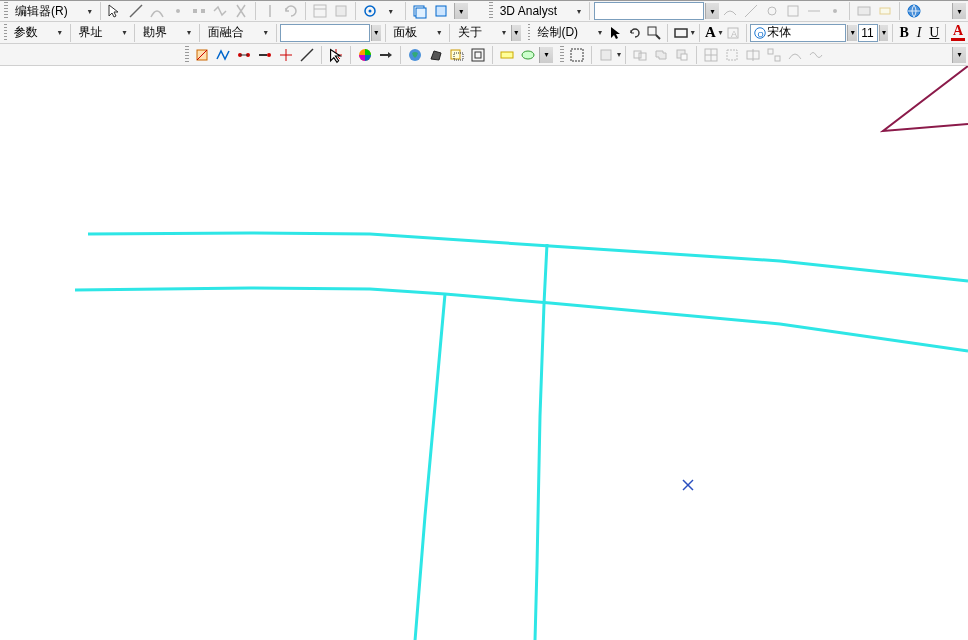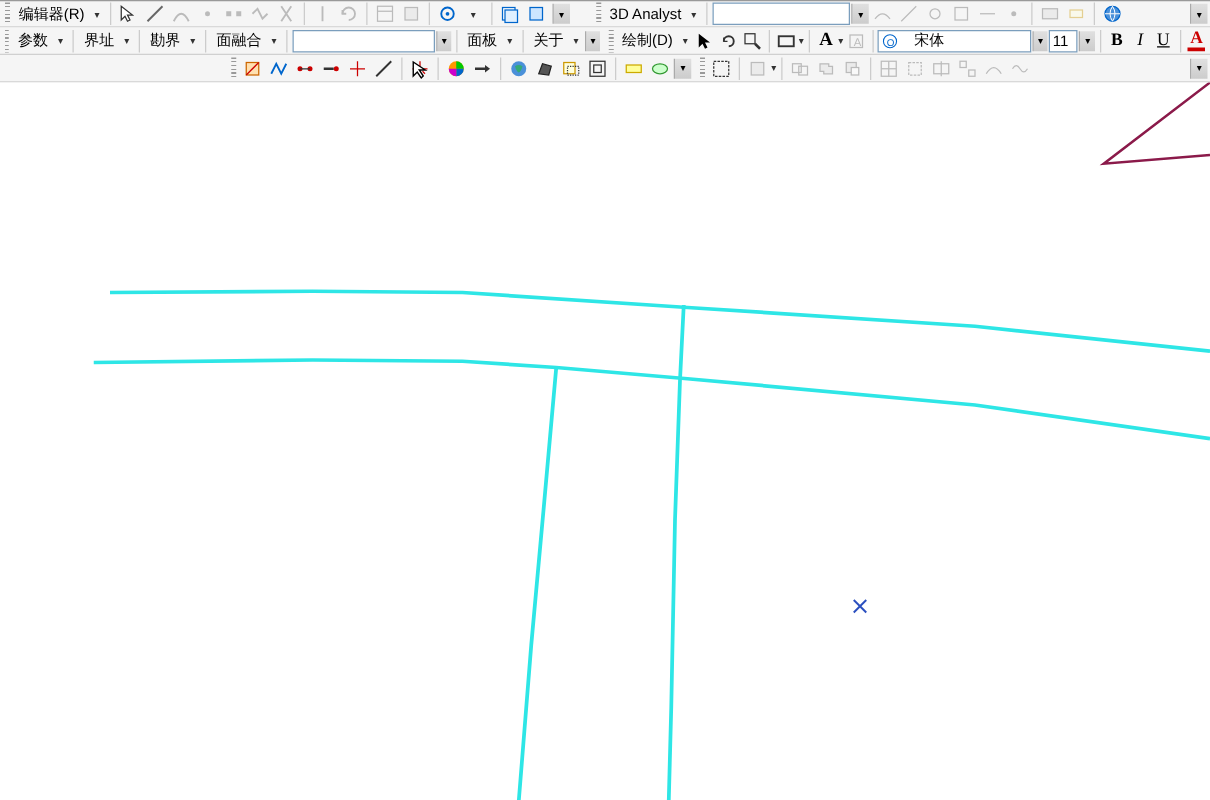--- a/index.html
+++ b/index.html
@@ -1,21 +1,21 @@
 <!DOCTYPE html>
 <html><head>
   <meta charset="utf-8">
   <style>
     * { margin: 0; padding: 0; box-sizing: border-box; }
     body { font-family: "Microsoft YaHei", SimSun, sans-serif; font-size: 12px; background: #fff; overflow: hidden; width: 968px; height: 640px; }
     .toolbar-row { display: flex; align-items: center; background: #f5f5f5; border-bottom: 1px solid #d0d0d0; height: 22px; padding: 0 2px; gap: 1px; }
     .toolbar-row.row1 { border-top: 1px solid #999; }
     .sep { width: 1px; height: 18px; background: #ccc; margin: 0 3px; }
     .grip { width: 4px; height: 18px; background: repeating-linear-gradient(to bottom, #999 0, #999 1px, transparent 1px, transparent 3px); margin: 0 2px; }
-    .menu-item { padding: 2px 4px; cursor: pointer; display: flex; align-items: center; gap: 8px; white-space: nowrap; }
+    .menu-item { padding: 2px 4px; cursor: pointer; display: flex; align-items: center; gap: 20px; white-space: nowrap; }
     .dd { display: inline-block; font-size: 8px; color: #333; }
     .tb-btn { width: 20px; height: 20px; display: flex; align-items: center; justify-content: center; cursor: pointer; border: 1px solid transparent; font-size: 14px; }
     .tb-btn.disabled { opacity: 0.4; cursor: default; }
     .tb-btn svg { width: 16px; height: 16px; }
     .combo { border: 1px solid #7b9ebd; background: #fff; height: 18px; display: flex; align-items: center; padding: 0 2px; font-size: 12px; }
     .combo-arrow { width: 14px; height: 16px; background: linear-gradient(#e0e0e0, #ccc); border-left: 1px solid #aaa; display: flex; align-items: center; justify-content: center; font-size: 8px; }
     .canvas { position: relative; width: 968px; height: 574px; background: #fff; }
     .canvas svg { position: absolute; top: 0; left: 0; }
     .bold { font-weight: bold; }
     .italic { font-style: italic; font-family: serif; }
@@ -252,21 +252,21 @@
         <rect x="3" y="3" width="10" height="10" fill="none" stroke="#666"></rect>
         <text x="6" y="12" font-size="9" fill="#666">A</text>
       </svg>
   </div>
   <div class="sep"></div>
   <div class="combo" style="width:140px">
     <svg width="14" height="14" viewBox="0 0 16 16">
         <circle cx="8" cy="8" r="6" fill="none" stroke="#06c"></circle>
         <text x="5" y="12" font-size="9" fill="#06c">O</text>
       </svg>
-    <span style="margin-left:12px">宋体</span>
+    <span style="margin-left:0">宋体</span>
   </div>
   <div class="combo-arrow">▾</div>
   <div class="combo" style="width:26px">
       <span>11</span>
     </div>
   <div class="combo-arrow">▾</div>
   <div class="sep"></div>
   <div class="tb-btn bold" style="font-family:serif">
       <span>B</span>
     </div>

